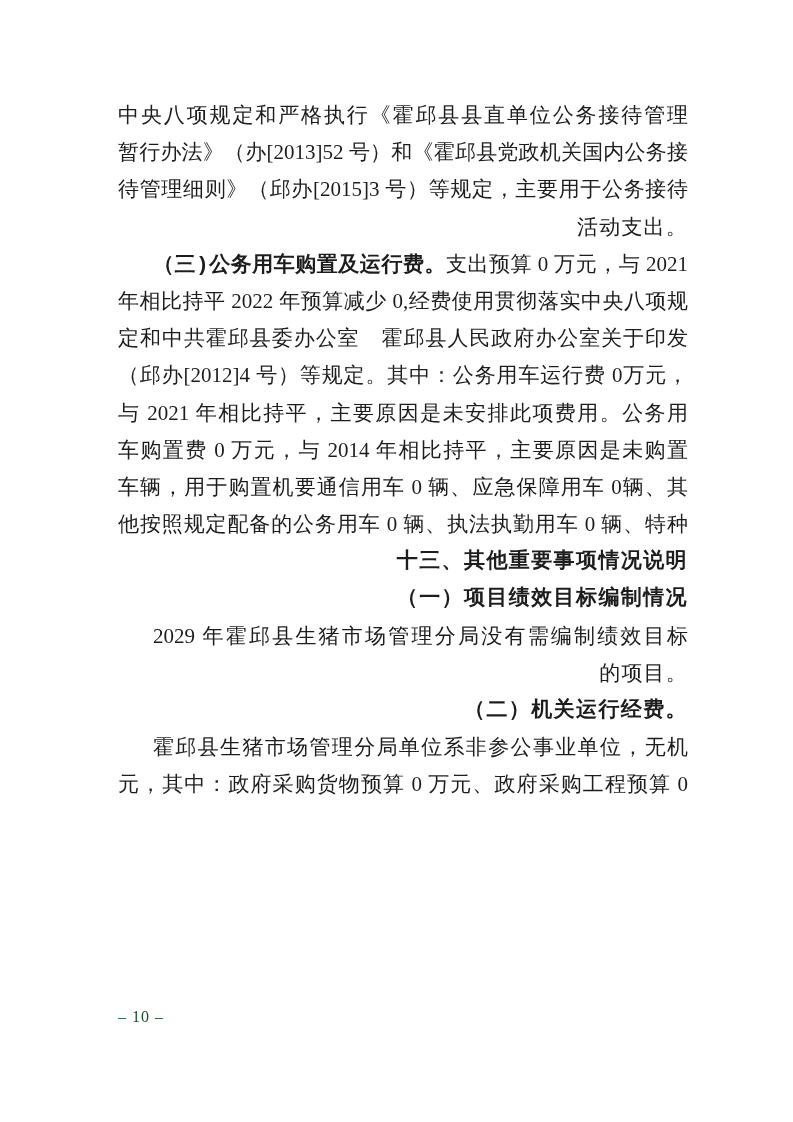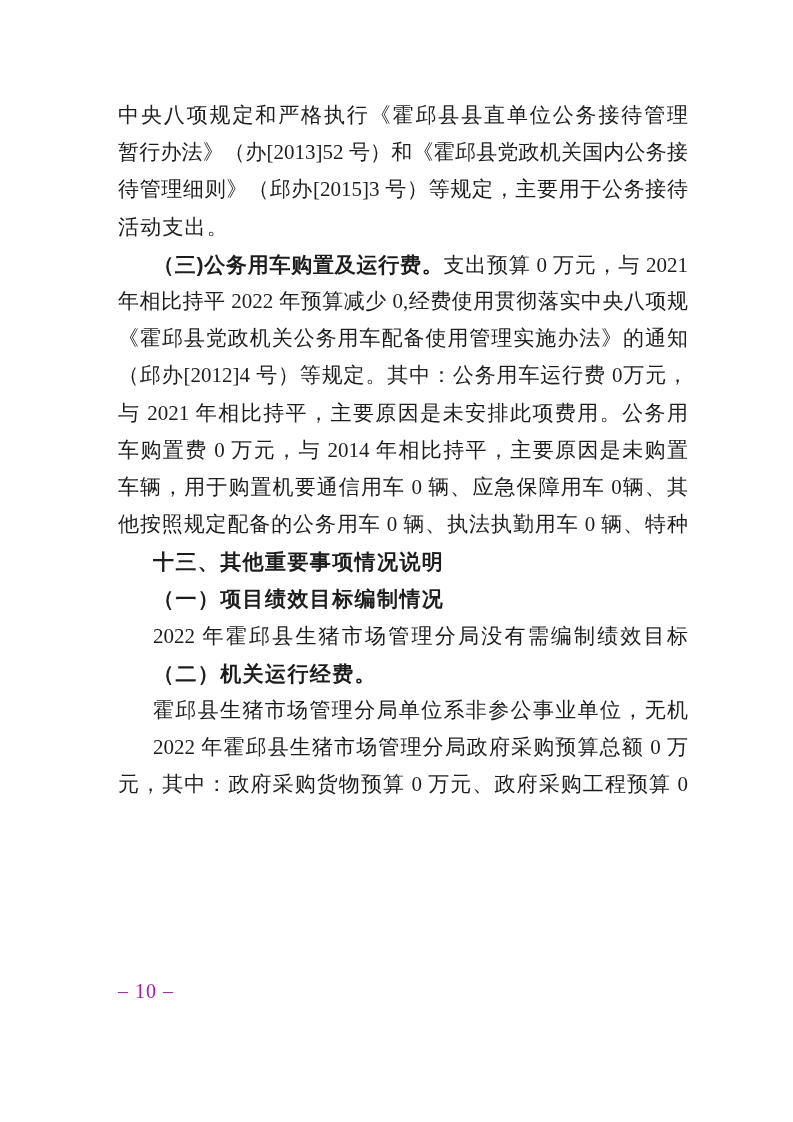--- a/index.html
+++ b/index.html
@@ -21,77 +21,77 @@
     position: absolute;
     left: 118px;
     top: 97px;
     width: 570px;
     font-size: 21px;
     line-height: 37.2px;
   }
   .line {
     height: 37.2px;
     overflow: hidden;
-    text-align: left;
+    text-align: right;
     letter-spacing: 1.2px;
   }
   
   .line.j {
     letter-spacing: normal;
     text-align: justify;
     text-align-last: justify;
     text-justify: inter-character;
   }
   
   .line.in { text-indent: 35px; }
   
   .hei {
-    font-family: Liberation Sans, sans-serif;
+    font-family: Liberation Mono, monospace;
     font-weight: 700;
     letter-spacing: 1.4px;
   }
   .line.j .hei { letter-spacing: normal; }
   .footer {
     position: absolute;
     left: 118px;
-    top: 980px;
-    font-size: 20px;
+    top: 1008px;
+    font-size: 16px;
     letter-spacing: 1px;
-    color: #a21caf;
+    color: #14532d;
   }
 </style>
 </head>
 <body>
 
 <div class="page">
 
   <div class="text-block">
     <div class="line j">中央八项规定和严格执行《霍邱县县直单位公务接待管理</div>
     <div class="line j">暂行办法》（办[2013]52 号）和《霍邱县党政机关国内公务接</div>
     <div class="line j">待管理细则》（邱办[2015]3 号）等规定，主要用于公务接待</div>
     <div class="line">活动支出。</div>
 
     <div class="line j in"><span class="hei">（三)公务用车购置及运行费。</span><span>支出预算 0 万元，与 2021</span></div>
     <div class="line j">年相比持平 2022 年预算减少 0,经费使用贯彻落实中央八项规</div>
-    <div class="line j">《霍邱县党政机关公务用车配备使用管理实施办法》的通知</div>
+    <div class="line j">定和中共霍邱县委办公室　霍邱县人民政府办公室关于印发</div>
     <div class="line j">（邱办[2012]4 号）等规定。其中：公务用车运行费 0万元，</div>
     <div class="line j">与 2021 年相比持平，主要原因是未安排此项费用。公务用</div>
     <div class="line j">车购置费 0 万元，与 2014 年相比持平，主要原因是未购置</div>
     <div class="line j">车辆，用于购置机要通信用车 0 辆、应急保障用车 0辆、其</div>
     <div class="line j">他按照规定配备的公务用车 0 辆、执法执勤用车 0 辆、特种</div>
 
     <div class="line in hei">十三、其他重要事项情况说明</div>
     <div class="line in hei">（一）项目绩效目标编制情况</div>
 
-    <div class="line j in">2022 年霍邱县生猪市场管理分局没有需编制绩效目标</div>
+    <div class="line j in">2029 年霍邱县生猪市场管理分局没有需编制绩效目标</div>
+    <div class="line">的项目。</div>
 
     <div class="line in hei">（二）机关运行经费。</div>
 
     <div class="line j in">霍邱县生猪市场管理分局单位系非参公事业单位，无机</div>
 
 
-    <div class="line j in">2022 年霍邱县生猪市场管理分局政府采购预算总额 0 万</div>
     <div class="line j">元，其中：政府采购货物预算 0 万元、政府采购工程预算 0</div>
   </div>
 
   <div class="footer">– 10 –</div>
 
 </div>
 
 </body></html>

